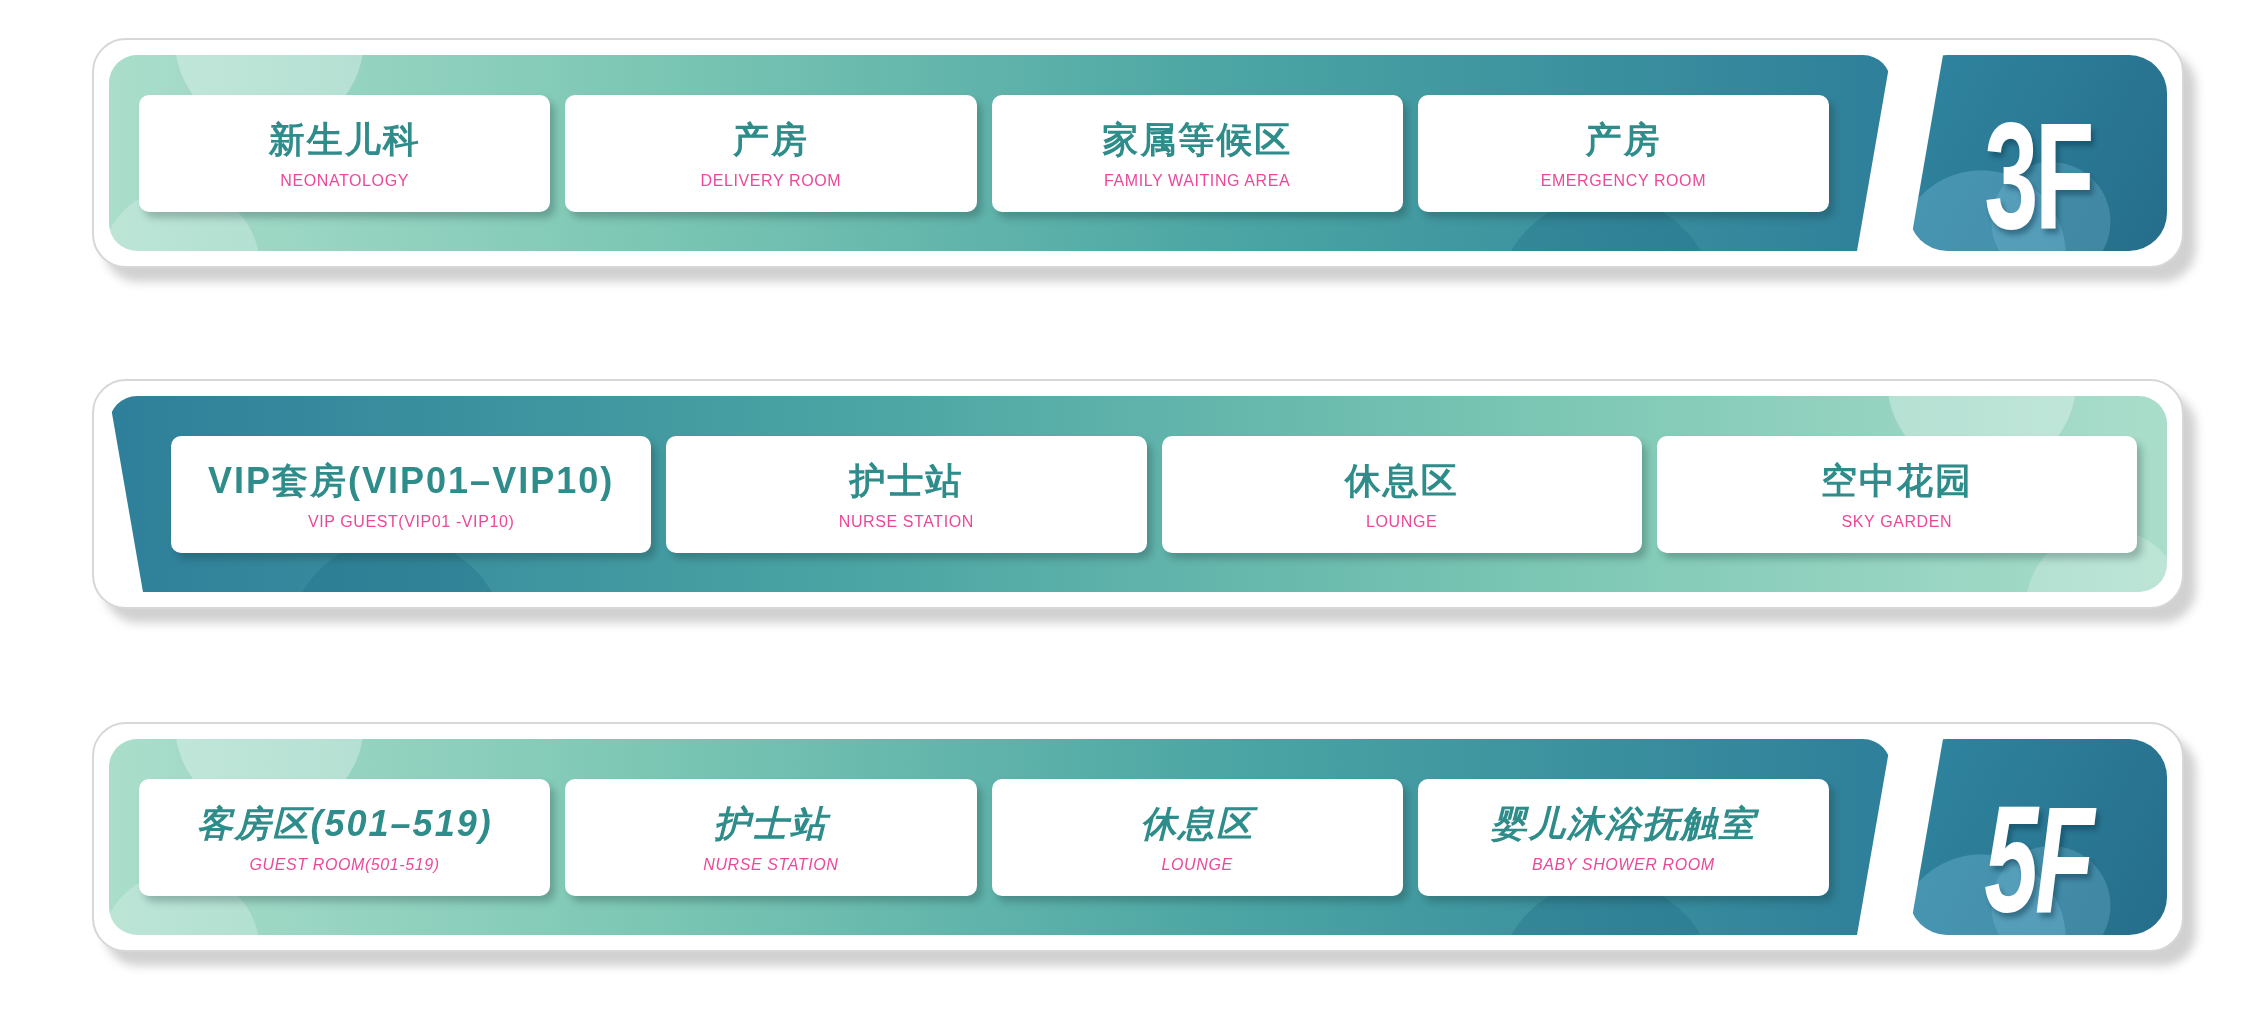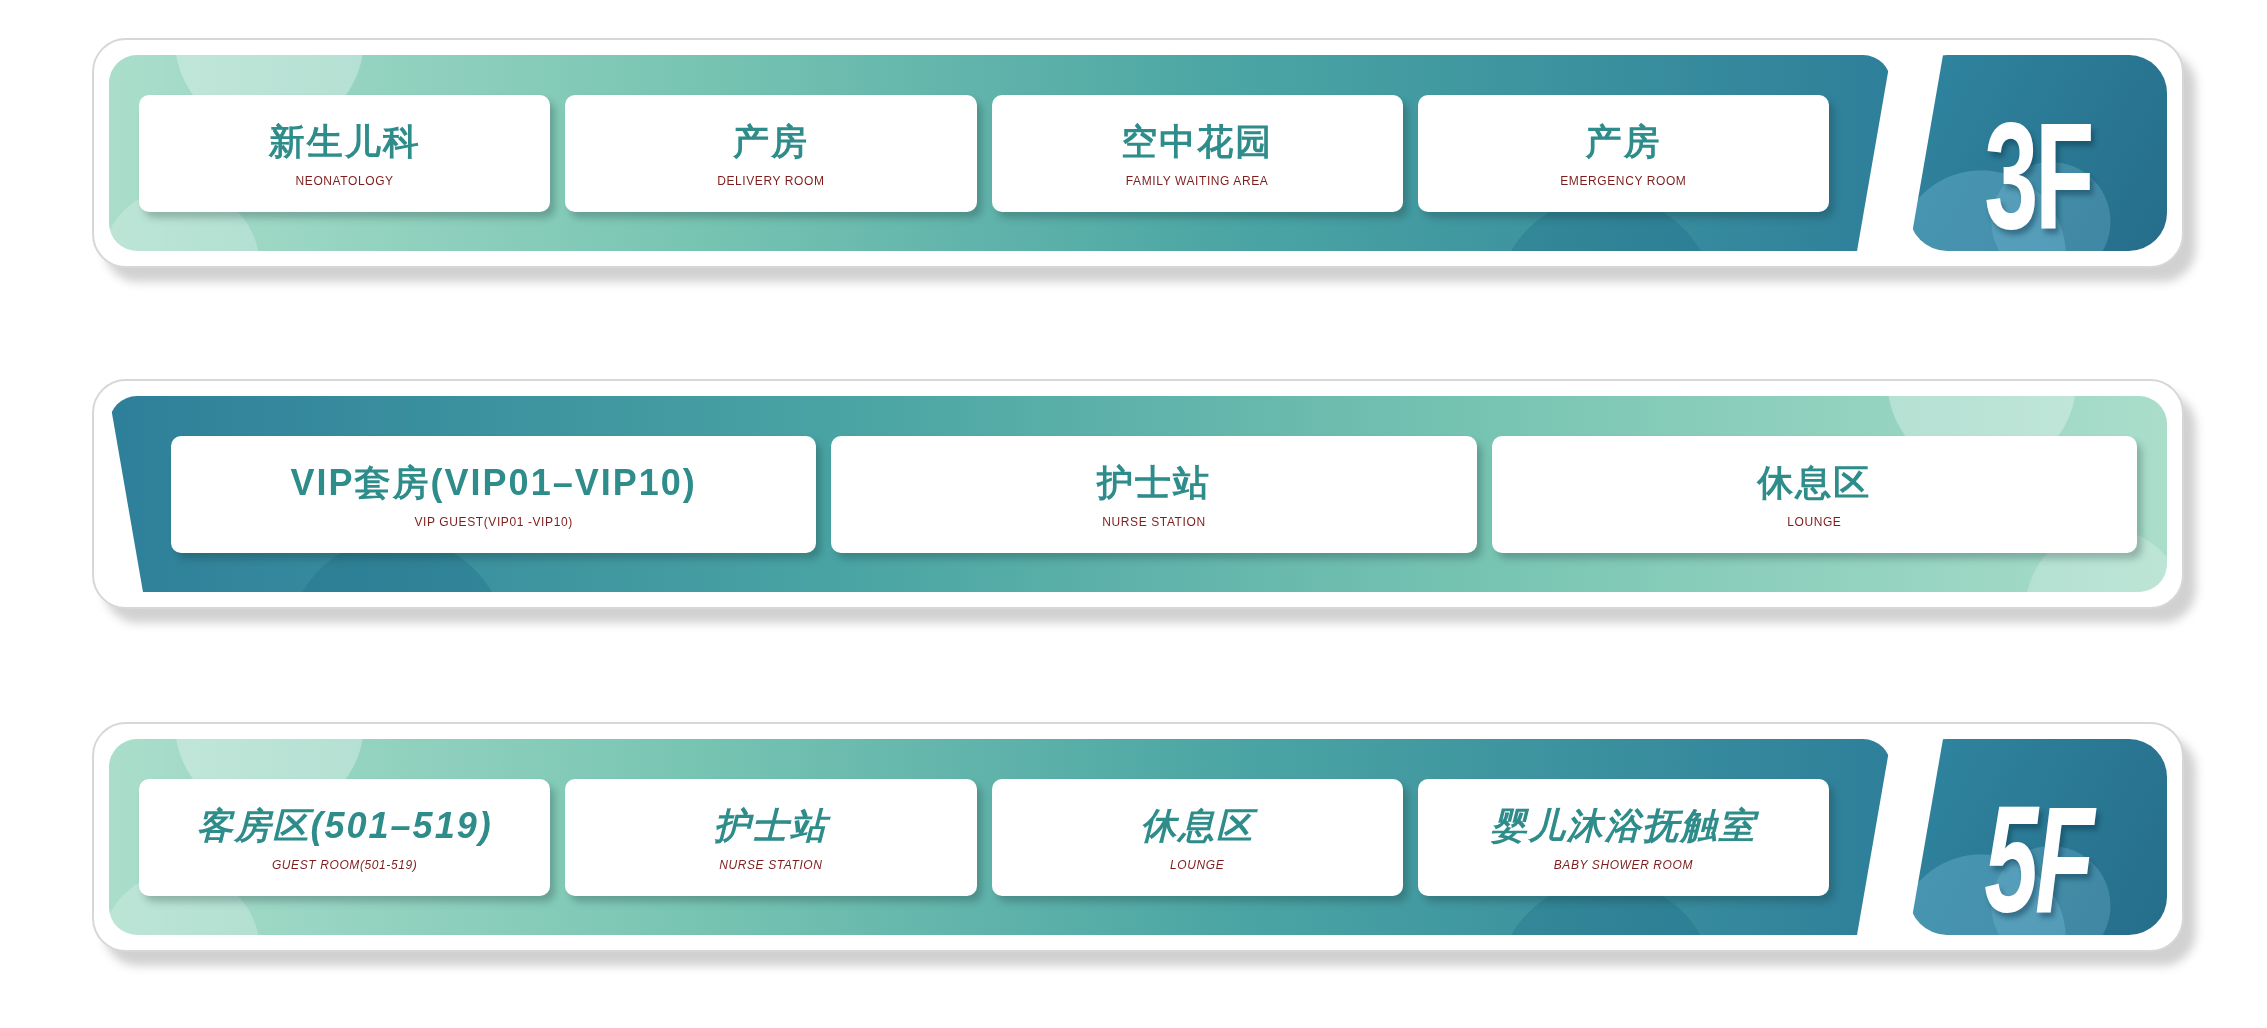--- a/index.html
+++ b/index.html
@@ -110,43 +110,43 @@
     min-width: 0;
   }
   .card .zh {
     font-size: 36px;
     font-weight: 600;
     color: #2e8c8a;
     letter-spacing: 2px;
     white-space: nowrap;
   }
   .card .en {
-    font-size: 12px;
+    font-size: 16px;
     font-weight: 400;
-    color: #7f1d1d;
+    color: #ec4899;
     letter-spacing: 0.6px;
     white-space: nowrap;
   }
 </style>
 </head>
 <body>
 
 <div id="board">
     <section class="panel r0 floor-right">
     <div class="bar">
         <div class="card">
     <div class="zh">新生儿科</div>
     <div class="en">NEONATOLOGY</div>
   </div>
         <div class="card">
     <div class="zh">产房</div>
     <div class="en">DELIVERY ROOM</div>
   </div>
         <div class="card">
-    <div class="zh">空中花园</div>
+    <div class="zh">家属等候区</div>
     <div class="en">FAMILY WAITING AREA</div>
   </div>
         <div class="card">
     <div class="zh">产房</div>
     <div class="en">EMERGENCY ROOM</div>
   </div>
       </div>
     <div class="floor">
       <span class="floor-text">3F</span>
     </div>
@@ -157,20 +157,24 @@
     <div class="zh">VIP套房(VIP01–VIP10)</div>
     <div class="en">VIP GUEST(VIP01 -VIP10)</div>
   </div>
         <div class="card">
     <div class="zh">护士站</div>
     <div class="en">NURSE STATION</div>
   </div>
         <div class="card">
     <div class="zh">休息区</div>
     <div class="en">LOUNGE</div>
+  </div>
+        <div class="card">
+    <div class="zh">空中花园</div>
+    <div class="en">SKY GARDEN</div>
   </div>
       </div>
   </section>
     <section class="panel r2 floor-right">
     <div class="bar">
         <div class="card">
     <div class="zh">客房区(501–519)</div>
     <div class="en">GUEST ROOM(501-519)</div>
   </div>
         <div class="card">

